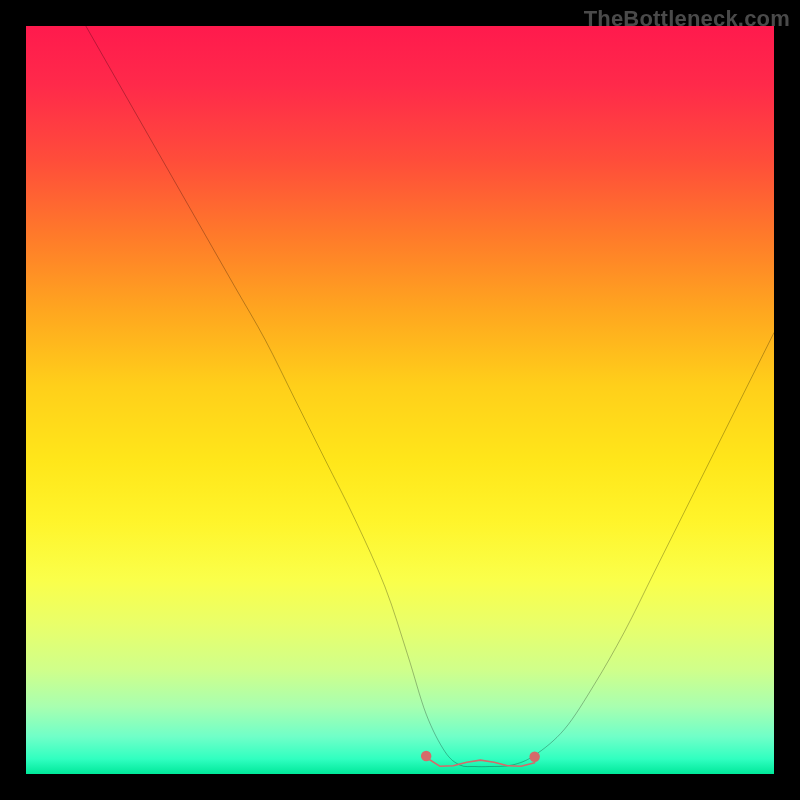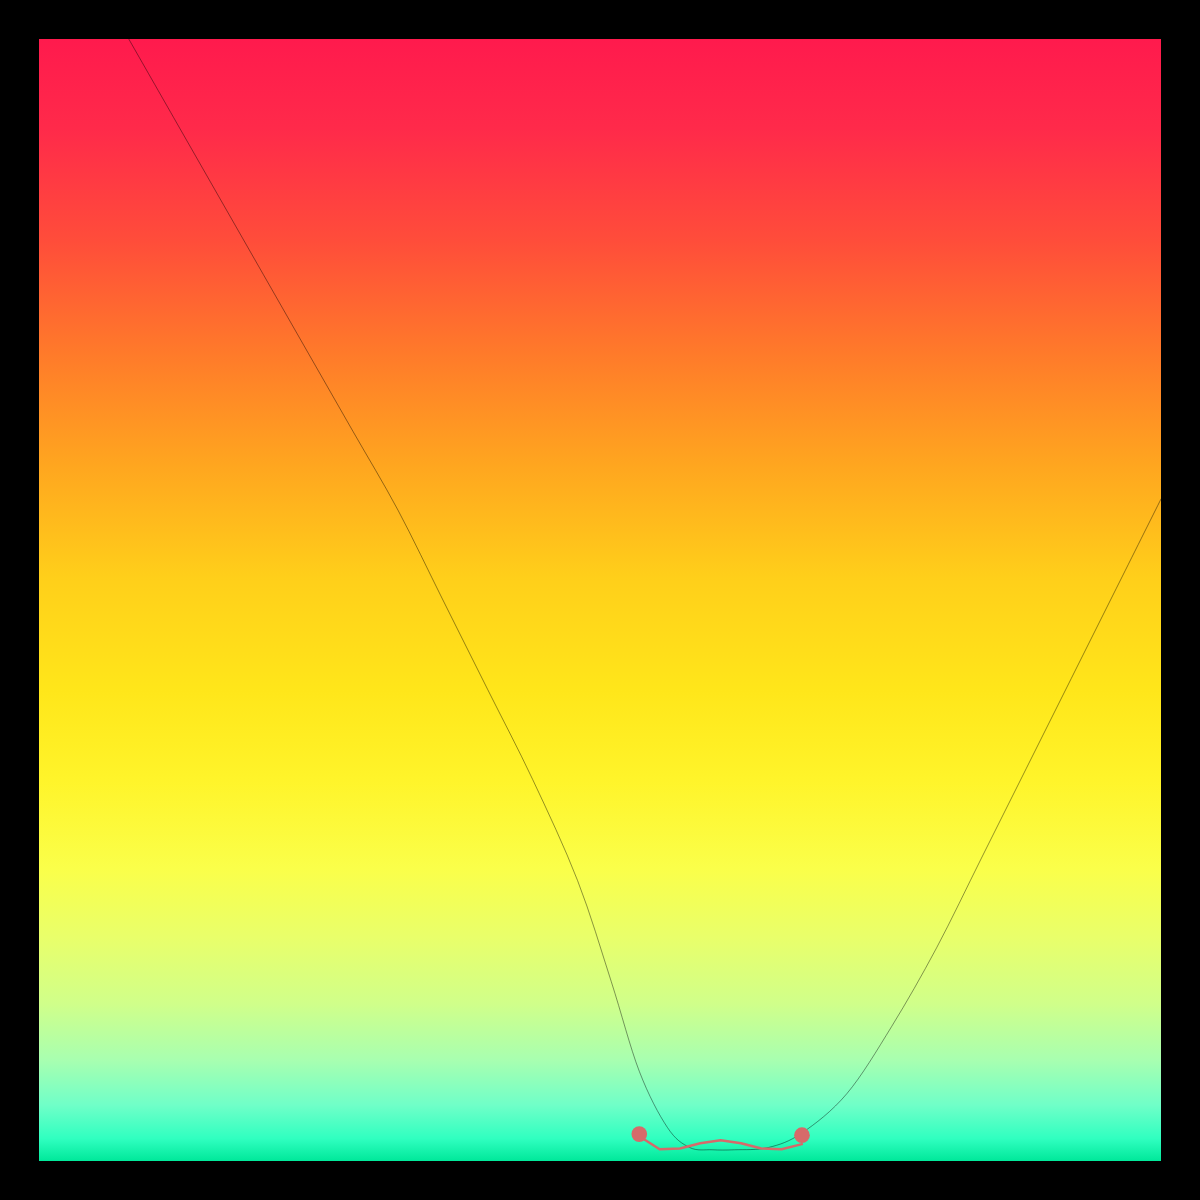--- a/index.html
+++ b/index.html
@@ -58,13 +58,14 @@
 
 <div class="frame">
   <div class="plot">
     <svg class="curve" viewBox="0 0 100 100" preserveAspectRatio="none">
       <path d="M8.000,0.000 C8.667,1.167 10.667,4.667 12.000,7.000 C13.333,9.333 14.667,11.667 16.000,14.000 C17.333,16.333 18.667,18.667 20.000,21.000 C21.333,23.333 22.667,25.667 24.000,28.000 C25.333,30.333 26.667,32.667 28.000,35.000 C29.333,37.333 30.667,39.500 32.000,42.000 C33.333,44.500 34.667,47.333 36.000,50.000 C37.333,52.667 38.667,55.333 40.000,58.000 C41.333,60.667 42.667,63.167 44.000,66.000 C45.333,68.833 46.833,72.000 48.000,75.000 C49.167,78.000 50.083,81.167 51.000,84.000 C51.917,86.833 52.667,89.833 53.500,92.000 C54.333,94.167 55.250,95.867 56.000,97.000 C56.750,98.133 57.333,98.467 58.000,98.800 C58.667,99.133 59.333,98.967 60.000,99.000 C60.667,99.033 61.167,99.033 62.000,99.000 C62.833,98.967 64.000,99.050 65.000,98.800 C66.000,98.550 66.833,98.300 68.000,97.500 C69.167,96.700 70.667,95.583 72.000,94.000 C73.333,92.417 74.667,90.167 76.000,88.000 C77.333,85.833 78.667,83.500 80.000,81.000 C81.333,78.500 82.667,75.667 84.000,73.000 C85.333,70.333 86.667,67.667 88.000,65.000 C89.333,62.333 90.667,59.667 92.000,57.000 C93.333,54.333 94.667,51.667 96.000,49.000 C97.333,46.333 99.333,42.333 100.000,41.000" fill="none" stroke="#000000" stroke-width="0.28" vector-effect="non-scaling-stroke" stroke-linecap="round" stroke-linejoin="round"></path>
       <path d="M53.500,97.800 L55.313,98.954 L57.125,98.889 L58.938,98.420 L60.750,98.150 L62.563,98.420 L64.375,98.889 L66.188,98.954 L68.000,98.500" fill="none" stroke="#d66a6a" stroke-width="1.6" vector-effect="non-scaling-stroke" stroke-linecap="round" stroke-linejoin="round"></path>
       <circle cx="53.500" cy="97.600" r="0.7" fill="#d66a6a"></circle>
       <circle cx="68.000" cy="97.700" r="0.7" fill="#d66a6a"></circle>
     </svg>
   </div>
+  <div class="watermark">TheBottleneck.com</div>
 </div>
 
 </body></html>

